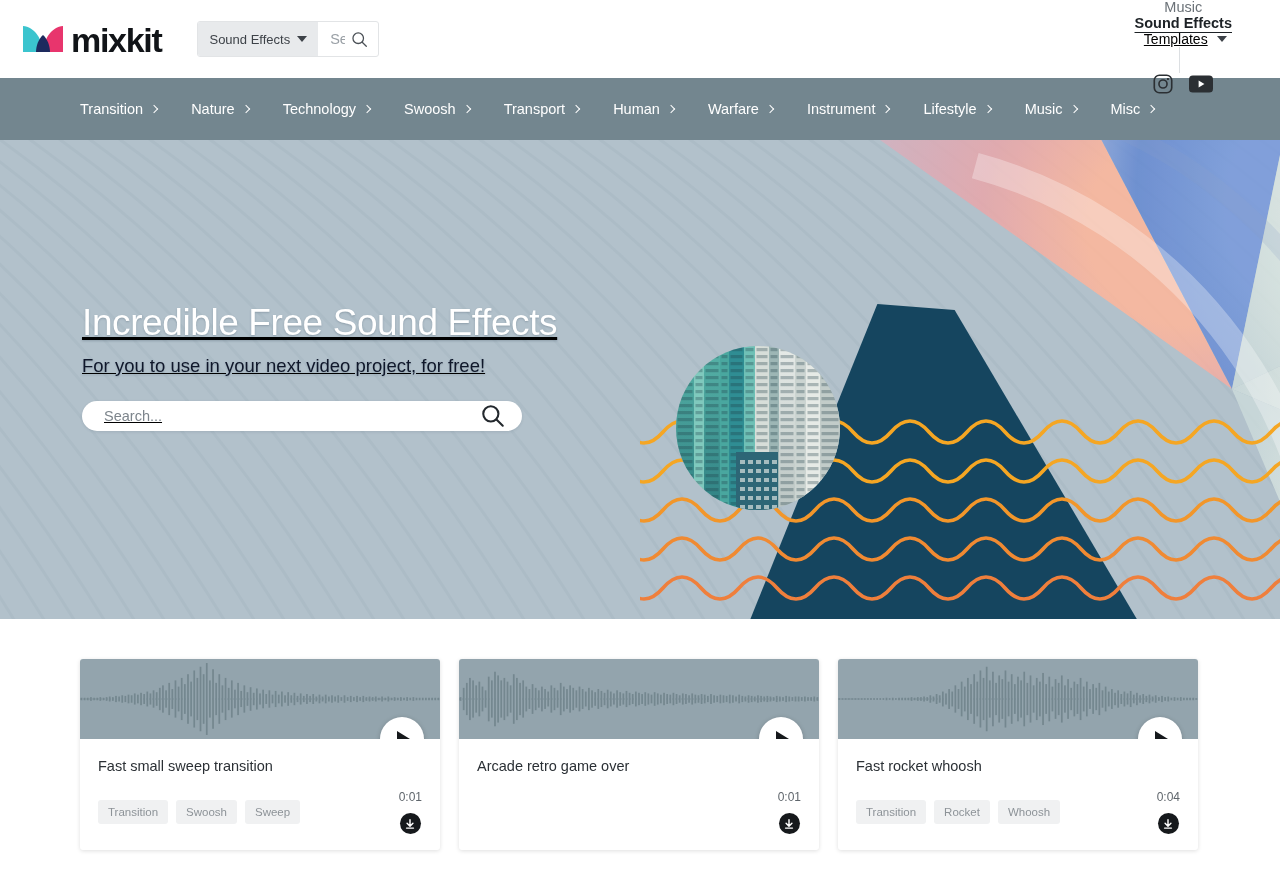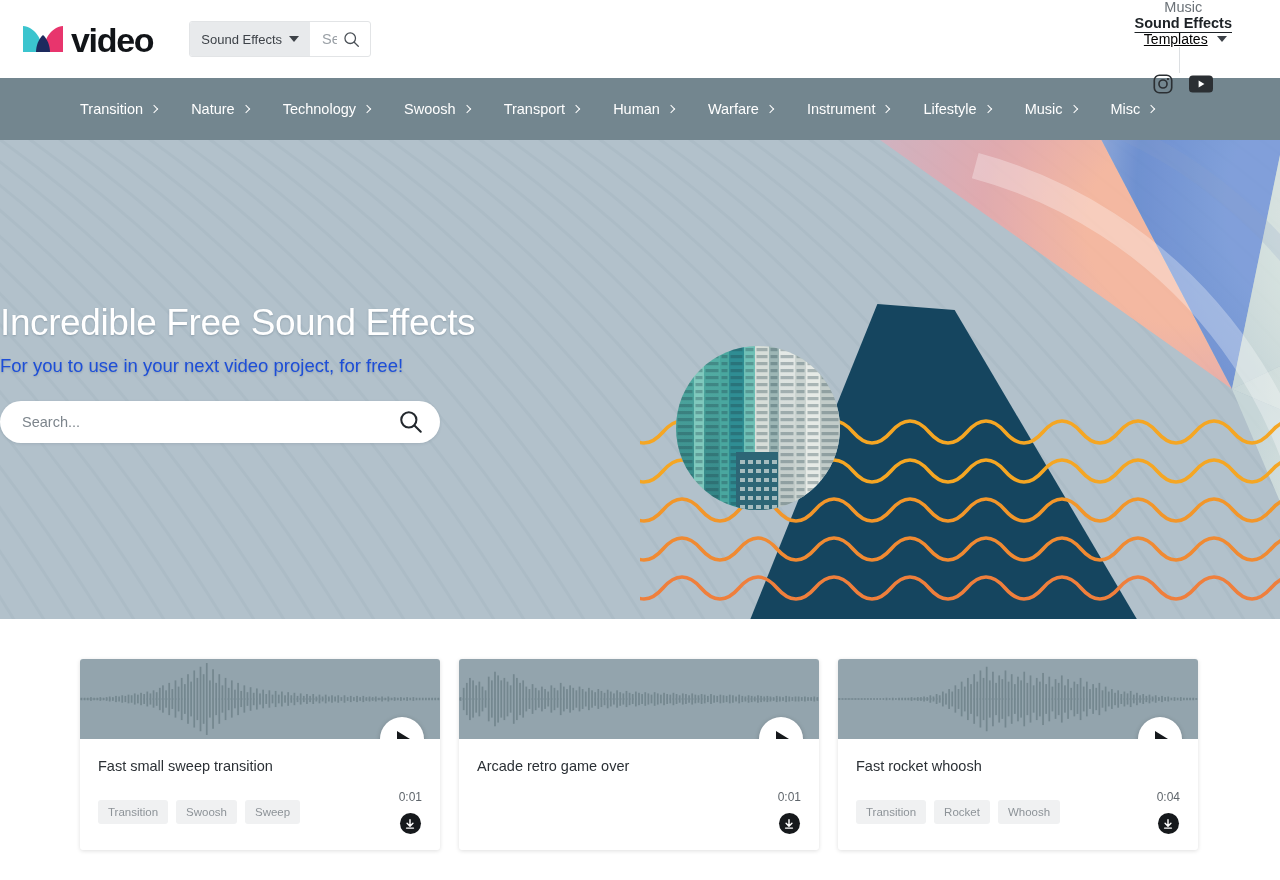--- a/index.html
+++ b/index.html
@@ -108,35 +108,35 @@
   .hero {
     height: 479px;
     position: relative;
     overflow: hidden;
     background: #b2c1cb;
   }
   .hero-stripes { position: absolute; inset: 0; }
   .hero-art { position: absolute; right: 0; top: 0; width: 640px; height: 479px; }
   .hero-inner {
     position: relative; z-index: 5;
-    padding-top: 164px;
+    padding-left: 82px; padding-top: 164px; text-decoration: underline;
   }
   .hero-title {
     font-size: 37px; color: #ffffff; font-weight: normal;
     letter-spacing: -0.4px;
     text-shadow: 0 1px 2px rgba(60,80,95,0.30);
     line-height: 1.05;
   }
   .hero-sub {
-    font-size: 18.5px; color: #1d4ed8; margin-top: 12px;
+    font-size: 18.5px; color: #0f172a; margin-top: 12px;
     text-shadow: 0 1px 2px rgba(60,80,95,0.25);
   }
   .hero-search {
     margin-top: 24px;
-    width: 440px; height: 42px;
+    width: 440px; height: 30px;
     background: #ffffff;
     border-radius: 21px;
     display: flex; align-items: center;
     padding: 0 16px 0 22px;
     box-shadow: 0 1px 3px rgba(40,60,75,0.12);
   }
   .hero-search input {
     flex: 1; border: 0; outline: 0; font-size: 14.5px;
     color: #2e3338; font-family: inherit; background: transparent;
   }
@@ -201,21 +201,21 @@
 <div class="header">
 
   <div class="logo">
     <div class="logo-mark">
       <svg width="42" height="30" viewBox="0 0 42 30">
         <path d="M1,2 L1,28 L20.5,28 C20.5,14 12,3 1,2 Z" fill="#3bc4ce"></path>
         <path d="M41,2 L41,28 L21.5,28 C21.5,14 30,3 41,2 Z" fill="#e8356d"></path>
         <path d="M21,11 C16.5,15 14.2,21.4 14,28 L28,28 C27.8,21.4 25.5,15 21,11 Z" fill="#1d2a5e"></path>
       </svg>
     </div>
-    <div class="logo-text">video</div>
+    <div class="logo-text">mixkit</div>
   </div>
 
   <div class="hsearch">
     <div class="hsearch-select">
       <span>Sound Effects</span>
       <span class="caret-down"></span>
     </div>
     <div class="hsearch-input-wrap">
       <input class="hsearch-input" type="text" placeholder="Search" style="">
       <svg width="17" height="17" viewBox="0 0 20 20" style="cursor:pointer;flex:none">

